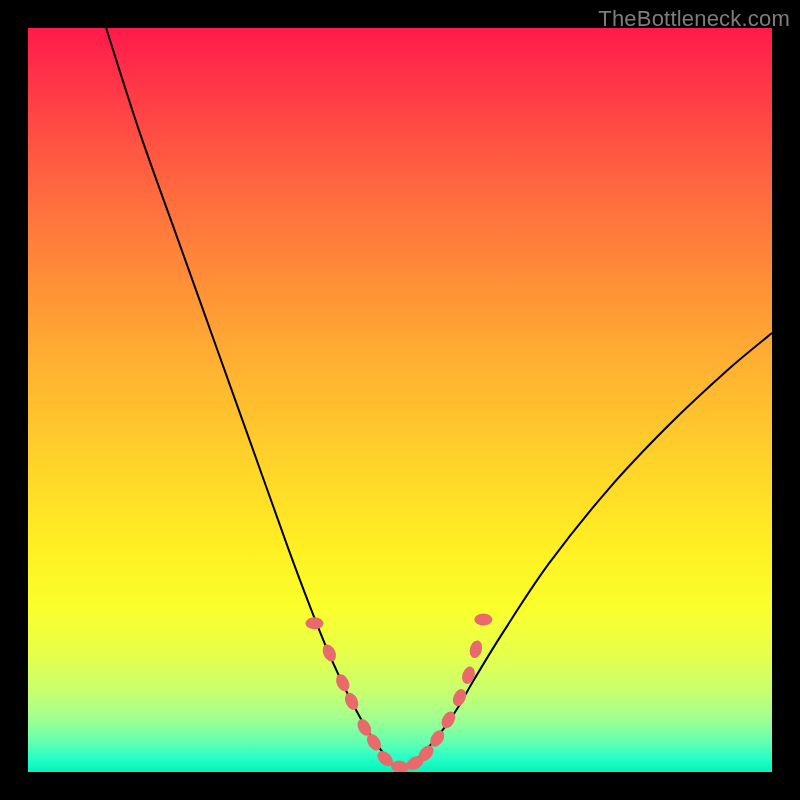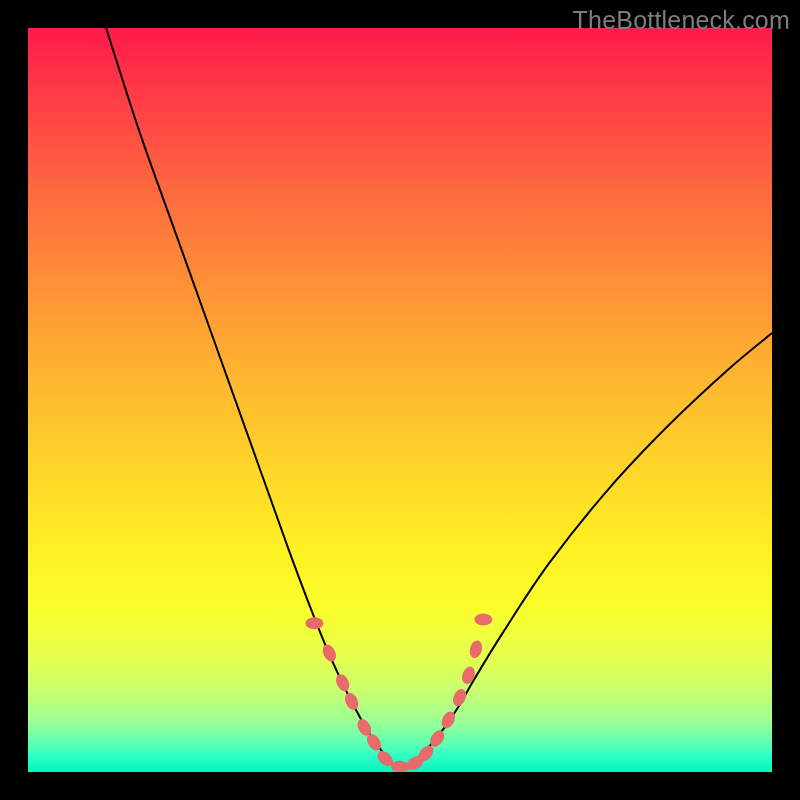--- a/index.html
+++ b/index.html
@@ -31,21 +31,21 @@
       #9fff93 93%,
       #63ffb1 96%,
       #2affc6 98%,
       #00f5bd 100%);
   }
   .watermark {
     position: absolute;
     top: 6px;
     right: 10px;
     color: #7d7d7d;
-    font-size: 25px;
+    font-size: 22px;
     font-weight: 500;
     letter-spacing: 0.2px;
   }
   svg.plot {
     position: absolute;
     left: 0;
     top: 0;
     width: 744px;
     height: 744px;
   }

